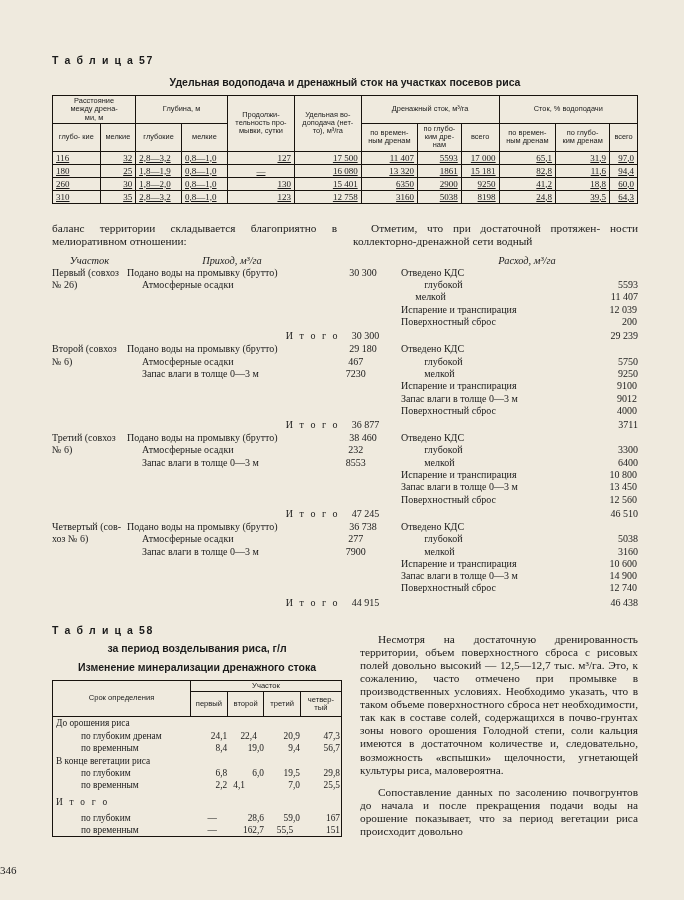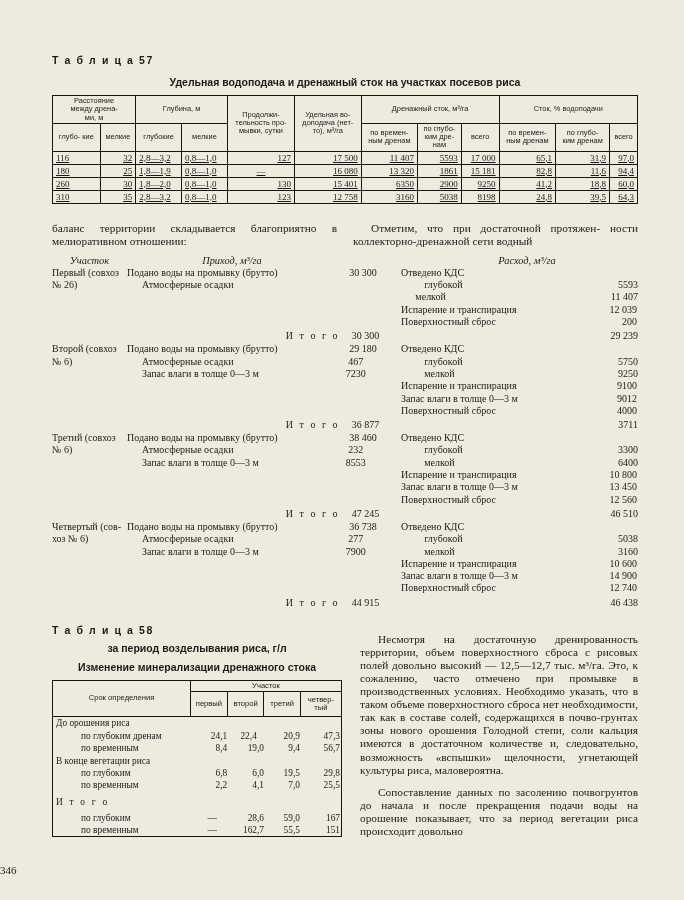--- a/index.html
+++ b/index.html
@@ -583,21 +583,21 @@
           <tr>
             <td style="padding-left:28px">по глубоким</td>
             <td class="vline" style="text-align:right">6,8</td>
             <td style="text-align:right">6,0</td>
             <td class="vline" style="text-align:right">19,5</td>
             <td class="vline" style="text-align:right">29,8</td>
           </tr>
           <tr>
             <td style="padding-left:28px">по временным</td>
             <td class="vline" style="text-align:right">2,2</td>
-            <td style="text-align:right">4,1</td>
+            <td style="">4,1</td>
             <td class="vline" style="text-align:right">7,0</td>
             <td class="vline" style="text-align:right">25,5</td>
           </tr>
           <tr>
             <td style="height:20px" class="sp">И т о г о</td>
             <td class="vline"></td>
             <td></td>
             <td class="vline"></td>
             <td class="vline"></td>
           </tr>
@@ -605,21 +605,21 @@
             <td style="padding-left:28px">по глубоким</td>
             <td class="vline" style="text-align:center">—</td>
             <td style="text-align:right">28,6</td>
             <td class="vline" style="text-align:right">59,0</td>
             <td class="vline" style="text-align:right">167</td>
           </tr>
           <tr>
             <td style="padding-left:28px">по временным</td>
             <td class="vline" style="text-align:center">—</td>
             <td style="text-align:right">162,7</td>
-            <td class="vline" style="text-align:right">55,5</td>
+            <td class="vline" style="text-align:center">55,5</td>
             <td class="vline" style="text-align:right">151</td>
           </tr>
         </tbody>
             </table>
       </div>
     </div>
 
     <div class="br">
       <div class="para indent">Несмотря на достаточную дренированность территории, объем поверхностного сброса с рисовых полей довольно высокий — 12,5—12,7 тыс. м³/га. Это, к сожалению, часто отмечено при промывке в производственных условиях. Необходимо указать, что в таком объеме поверхностного сброса нет необходимости, так как в составе солей, содержащихся в почво-грунтах зоны нового орошения Голодной степи, соли кальция имеются в достаточном количестве и, следовательно, возможность «вспышки» щелочности, угнетающей культуры риса, маловероятна.</div>
       <div class="para indent">Сопоставление данных по засолению почвогрунтов  до начала и после прекращения подачи воды на орошение показывает, что за период вегетации риса происходит довольно</div>

